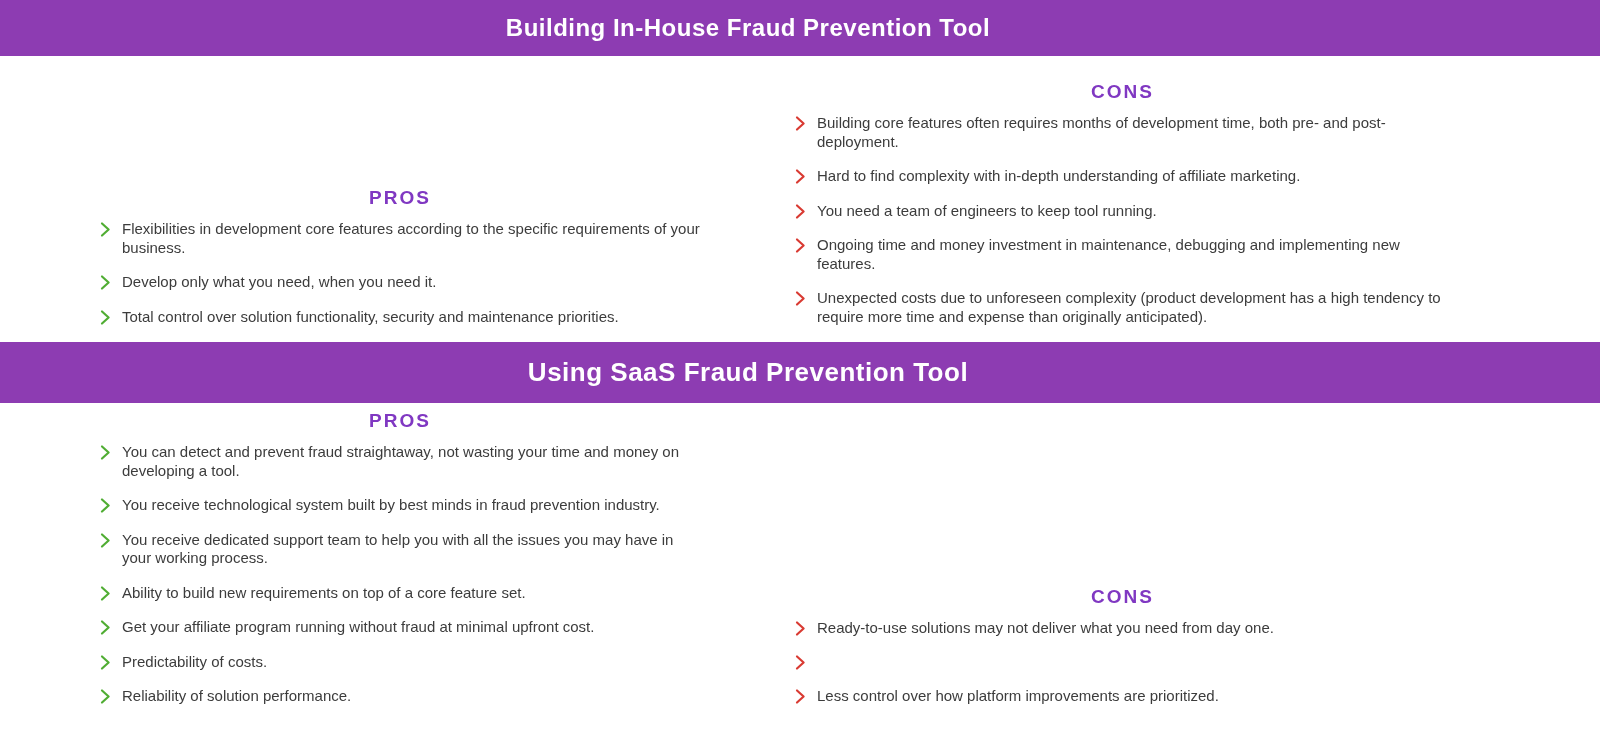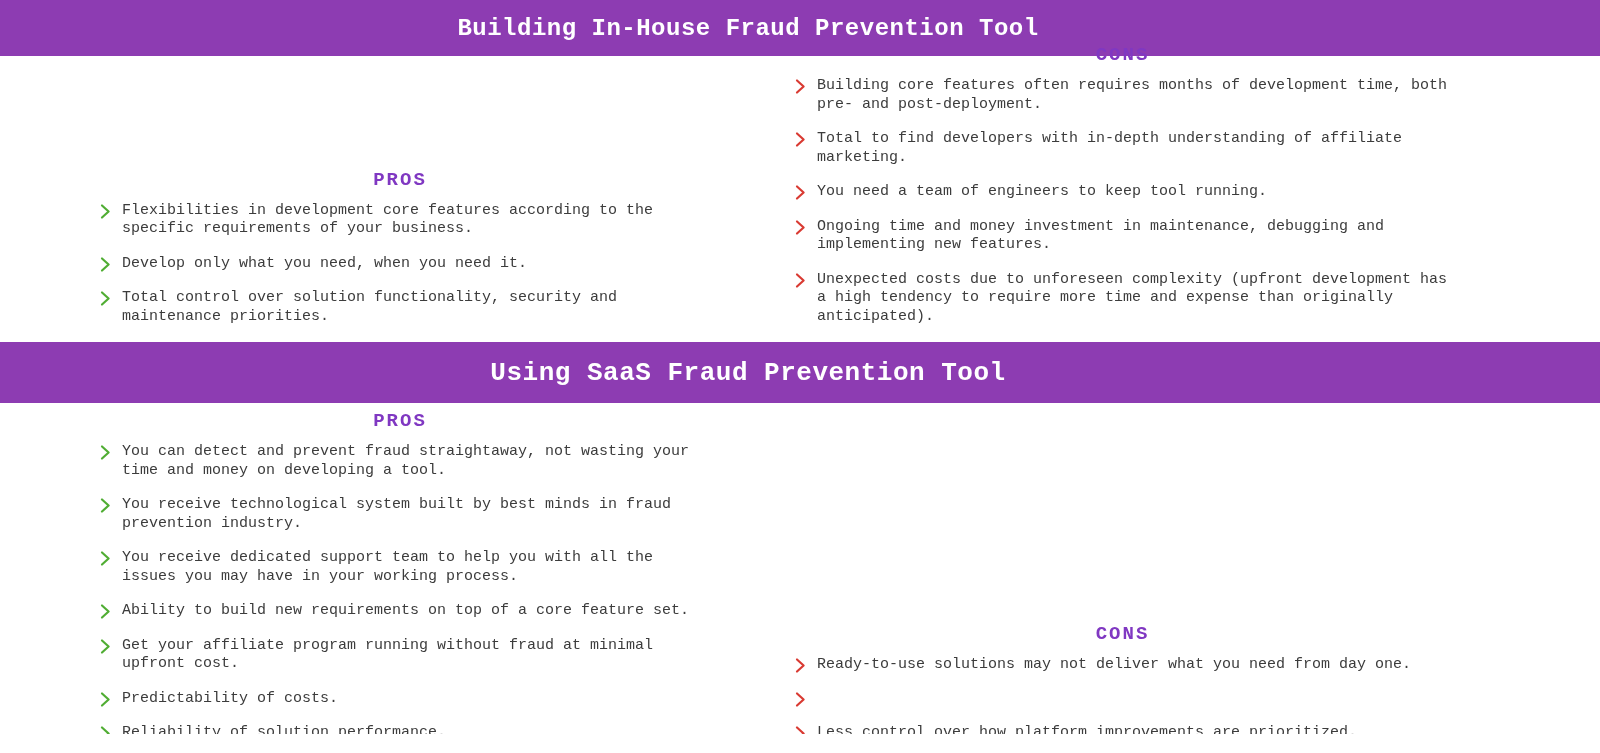--- a/index.html
+++ b/index.html
@@ -2,21 +2,21 @@
 <html><head>
 <meta charset="utf-8">
 <style>
   * { margin: 0; padding: 0; box-sizing: border-box; }
   html, body { background: #ffffff; }
   .page {
     position: relative;
     width: 1600px;
     height: 734px;
     background: var(--page-bg, #ffffff);
-    font-family: Liberation Mono, monospace;
+    font-family: Liberation Sans, sans-serif;
     color: var(--text, #3c3c3c);
     overflow: hidden;
   }
   .banner {
     width: 100%;
     background: var(--banner, #8d3cb2);
     display: flex;
   }
   .banner-1 { height: 56px; }
   .banner-2 { height: 61px; }
@@ -122,21 +122,21 @@
                 </svg>
               </span>
               <span class="item-text">Building core features often requires months of development time, both pre- and post-deployment.</span>
             </div>
             <div class="item">
               <span class="chev">
                 <svg width="11" height="17" viewBox="0 0 11 17">
                   <polyline points="2,2.5 8.6,8.5 2,14.5" fill="none" stroke="currentColor" stroke-width="2.2" stroke-linecap="round" stroke-linejoin="round"></polyline>
                 </svg>
               </span>
-              <span class="item-text">Total to find developers with in-depth understanding of affiliate marketing.</span>
+              <span class="item-text">Hard to find complexity with in-depth understanding of affiliate marketing.</span>
             </div>
             <div class="item">
               <span class="chev">
                 <svg width="11" height="17" viewBox="0 0 11 17">
                   <polyline points="2,2.5 8.6,8.5 2,14.5" fill="none" stroke="currentColor" stroke-width="2.2" stroke-linecap="round" stroke-linejoin="round"></polyline>
                 </svg>
               </span>
               <span class="item-text">You need a team of engineers to keep tool running.</span>
             </div>
             <div class="item">
@@ -146,21 +146,21 @@
                 </svg>
               </span>
               <span class="item-text">Ongoing time and money investment in maintenance, debugging and implementing new features.</span>
             </div>
             <div class="item">
               <span class="chev">
                 <svg width="11" height="17" viewBox="0 0 11 17">
                   <polyline points="2,2.5 8.6,8.5 2,14.5" fill="none" stroke="currentColor" stroke-width="2.2" stroke-linecap="round" stroke-linejoin="round"></polyline>
                 </svg>
               </span>
-              <span class="item-text">Unexpected costs due to unforeseen complexity (upfront development has a high tendency to require more time and expense than originally anticipated).</span>
+              <span class="item-text">Unexpected costs due to unforeseen complexity (product development has a high tendency to require more time and expense than originally anticipated).</span>
             </div>
           </div>
       </div>
     </div>
   </section>
 
   <section>
     <div class="banner banner-2">
       <div class="banner-inner">
         <h1 class="banner-title">Using SaaS Fraud Prevention Tool</h1>

